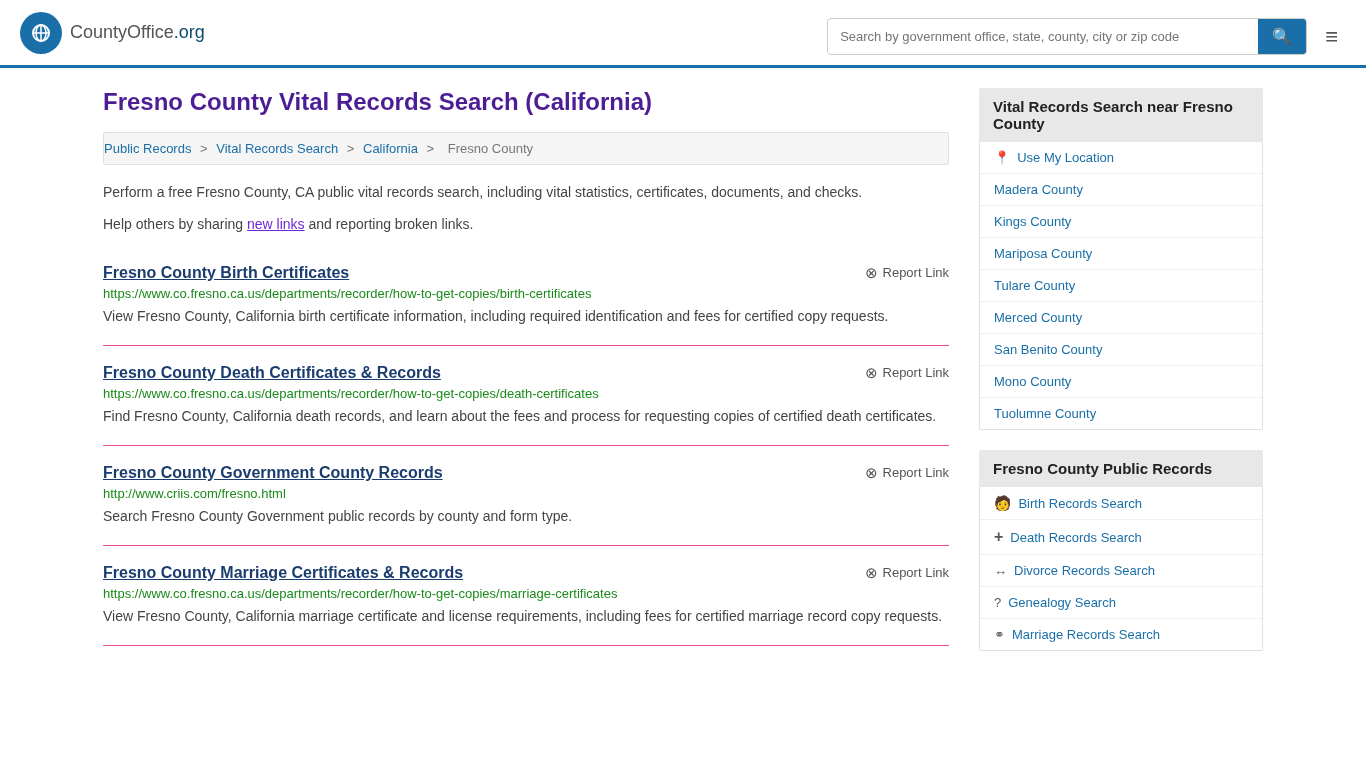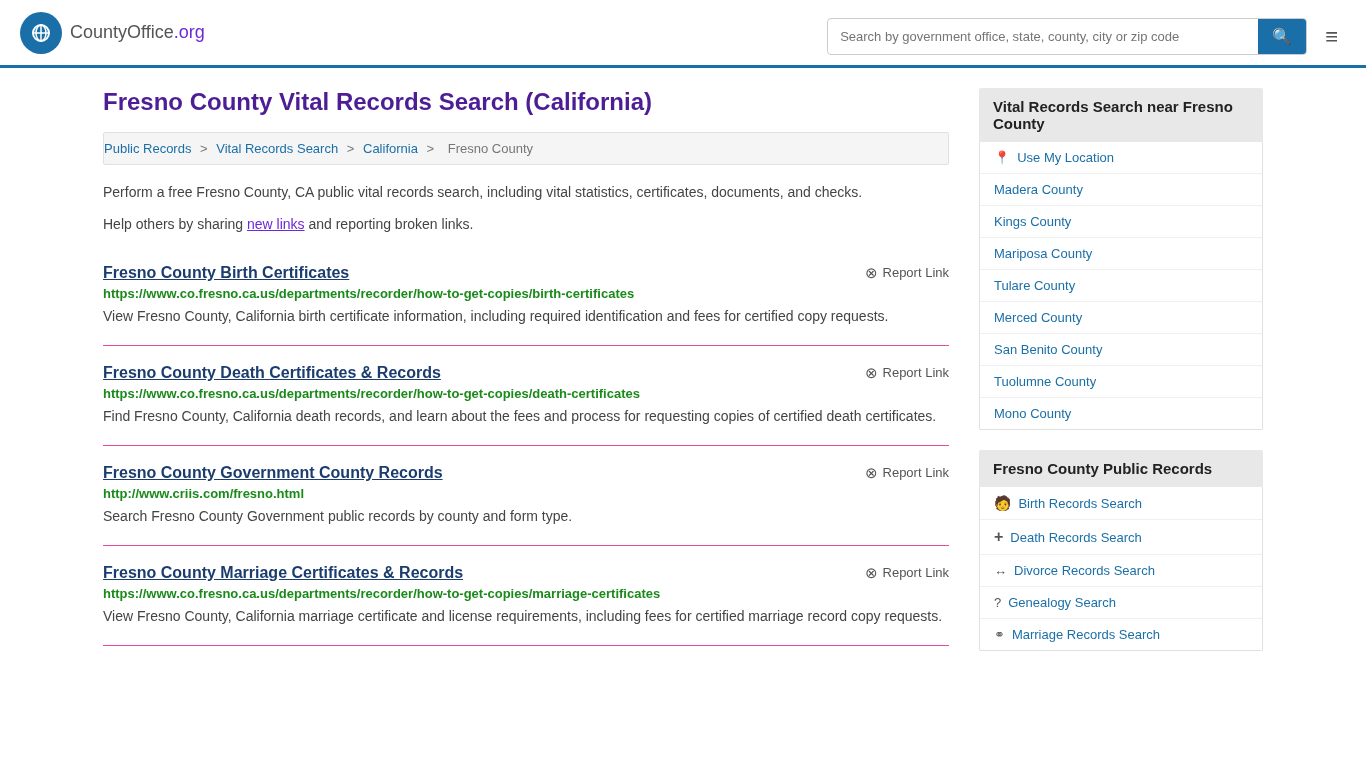--- a/index.html
+++ b/index.html
@@ -159,21 +159,20 @@
       margin-left: 20px;
     }
     .report-icon {
       font-size: 15px;
     }
     .record-url {
       color: #1a8a1a;
       font-size: 13px;
       margin-bottom: 5px;
       word-break: break-all;
-      font-weight: bold;
     }
     .record-desc {
       font-size: 14px;
       color: #444;
       line-height: 1.5;
     }
 
     
     .sidebar-section {
       margin-bottom: 20px;
@@ -220,21 +219,21 @@
     <div class="logo-circle">
       <svg width="26" height="26" viewBox="0 0 26 26" fill="none">
         <circle cx="13" cy="13" r="12" fill="#1a6fa8"></circle>
         <circle cx="13" cy="13" r="8" stroke="#fff" stroke-width="2" fill="none"></circle>
         <line x1="13" y1="5" x2="13" y2="21" stroke="#fff" stroke-width="1.5"></line>
         <line x1="5" y1="13" x2="21" y2="13" stroke="#fff" stroke-width="1.5"></line>
         <ellipse cx="13" cy="13" rx="5" ry="8" stroke="#fff" stroke-width="1.5" fill="none"></ellipse>
       </svg>
     </div>
     <div class="logo-text">
-      <span>CountyOffice</span><span style="color:#6d28d9; font-weight:normal;">.org</span>
+      <span>CountyOffice</span><span style="color:#0c4a6e; font-weight:normal;">.org</span>
     </div>
   </div>
   <div class="header-right">
     <div class="search-bar">
       <input type="text" placeholder="Search by government office, state, county, city or zip code" style="">
       <button class="search-btn">
         <span>🔍</span>
       </button>
     </div>
     <button class="menu-btn">
@@ -338,24 +337,24 @@
         <div class="sidebar-item">
           <span>Tulare County</span>
         </div>
         <div class="sidebar-item">
           <span>Merced County</span>
         </div>
         <div class="sidebar-item">
           <span>San Benito County</span>
         </div>
         <div class="sidebar-item">
+          <span>Mono County</span>
+        </div>
+        <div class="sidebar-item">
           <span>Tuolumne County</span>
-        </div>
-        <div class="sidebar-item">
-          <span>Mono County</span>
         </div>
       </div>
     </div>
 
     <div class="sidebar-section">
       <div class="sidebar-heading">Fresno County Public Records</div>
       <div class="sidebar-list">
 
         <div class="sidebar-item">
           <span class="icon" style="font-size:14px;">🧑</span>

